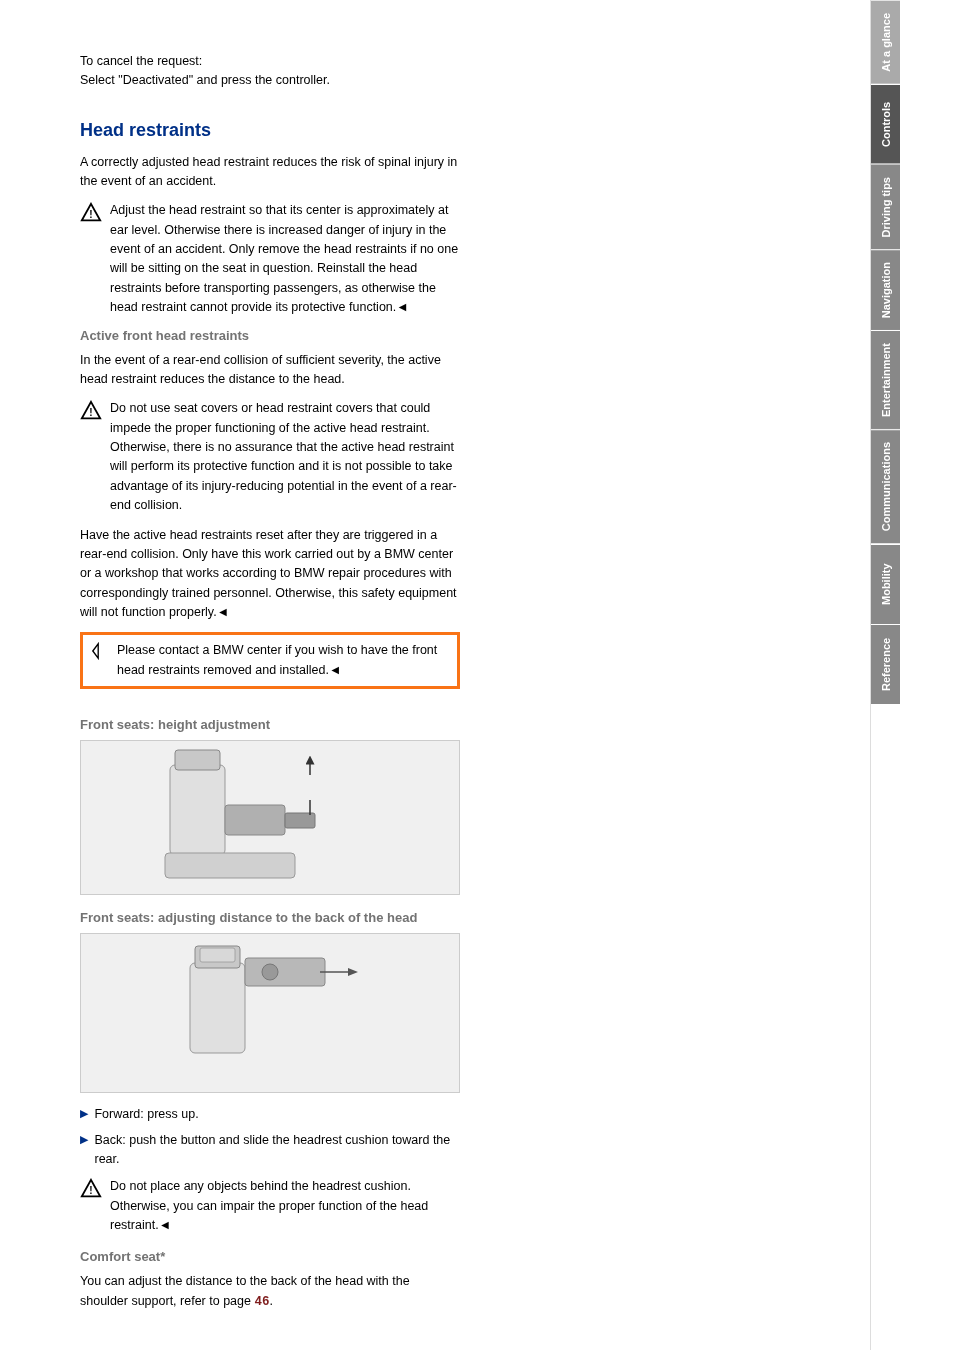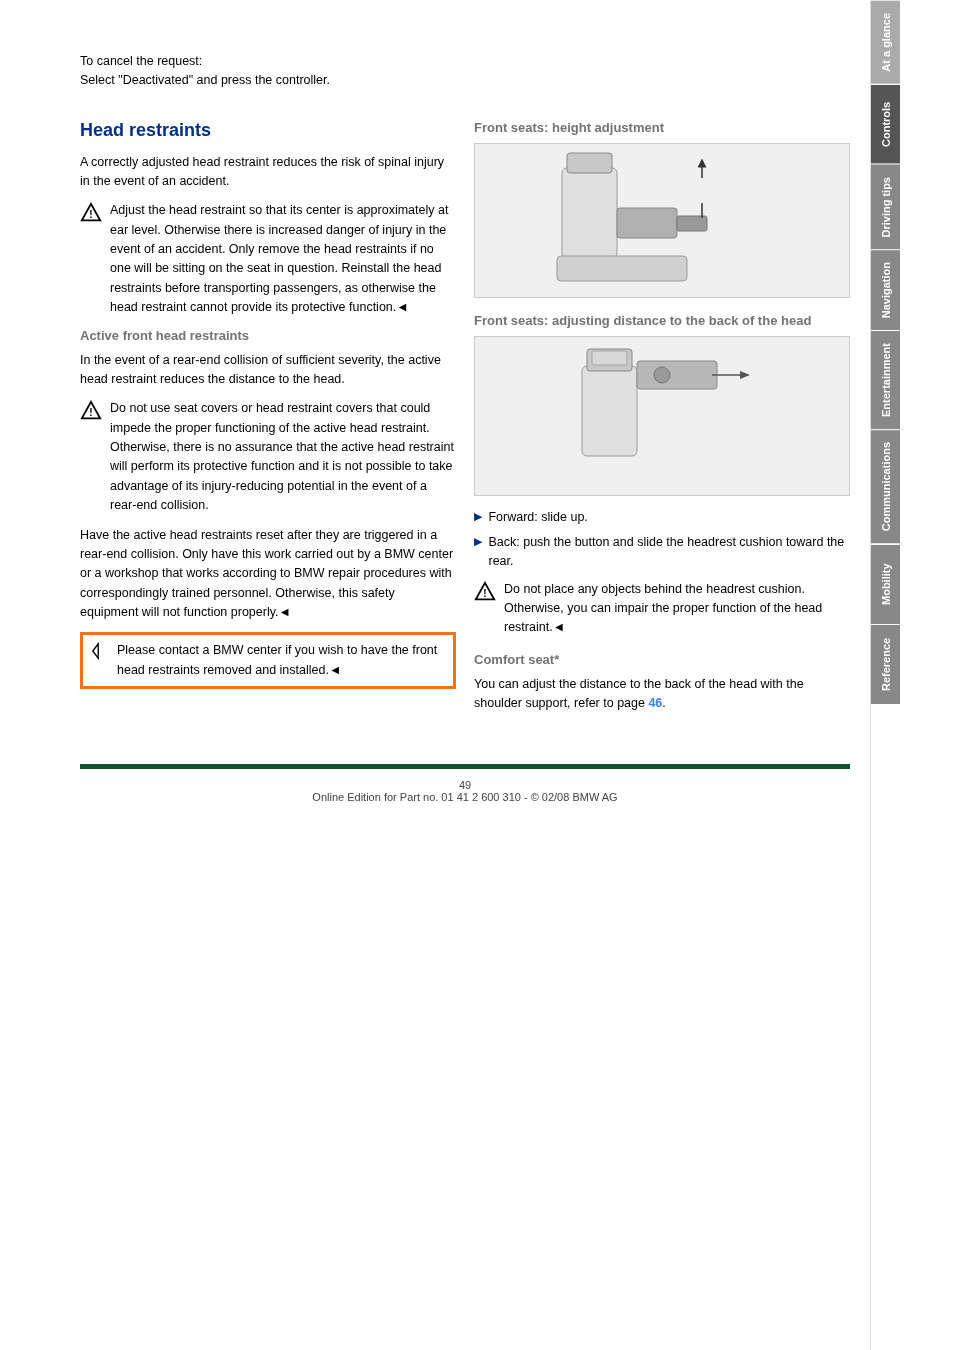--- a/index.html
+++ b/index.html
@@ -50,20 +50,21 @@
     .tab-item:nth-child(2) { background: #666; }
     .tab-item:nth-child(3) { background: #888; }
     .tab-item:nth-child(4) { background: #888; }
     .tab-item:nth-child(5) { background: #888; }
     .tab-item:nth-child(6) { background: #888; }
     .tab-item:nth-child(7) { background: #888; }
 
     .two-col {
       display: flex;
       gap: 18px;
+      flex-direction: column;
     }
     .left-col {
       flex: 1;
       max-width: 380px;
     }
     .right-col {
       flex: 1;
       max-width: 380px;
     }
 
@@ -172,23 +173,24 @@
     .page-footer {
       text-align: center;
       font-size: 11px;
       color: #444;
       margin-top: 40px;
       padding-top: 10px;
       border-top: 5px solid #14532d;
     }
 
     .link-blue {
-      color: #3b82f6;
+      color: #7f1d1d;
       text-decoration: none;
       font-weight: bold;
+      font-family: Liberation Mono, monospace;
     }
   </style>
 </head>
 <body>
 
 <div class="page-container">
   <div class="main-content">
 
     <div class="cancel-text">
       <div>To cancel the request:</div>
@@ -273,21 +275,21 @@
             <circle cx="160" cy="34" r="8" fill="#999" stroke="#777" stroke-width="1"></circle>
 
             <line x1="210" y1="34" x2="240" y2="34" stroke="#555" stroke-width="1.5"></line>
             <polygon points="238,30 248,34 238,38" fill="#555"></polygon>
           </svg>
         </div>
 
         <div>
           <div class="bullet-item">
             <span class="bullet-arrow">▶</span>
-            <span class="bullet-text">Forward: slide up.</span>
+            <span class="bullet-text">Forward: press up.</span>
           </div>
           <div class="bullet-item">
             <span class="bullet-arrow">▶</span>
             <span class="bullet-text">Back: push the button and slide the headrest cushion toward the rear.</span>
           </div>
         </div>
 
         <div class="warning-box" style="margin-top:8px;">
           <svg class="warning-icon" viewBox="0 0 24 24" xmlns="http://www.w3.org/2000/svg">
             <polygon points="12,2 22,20 2,20" fill="none" stroke="#000" stroke-width="2"></polygon>

